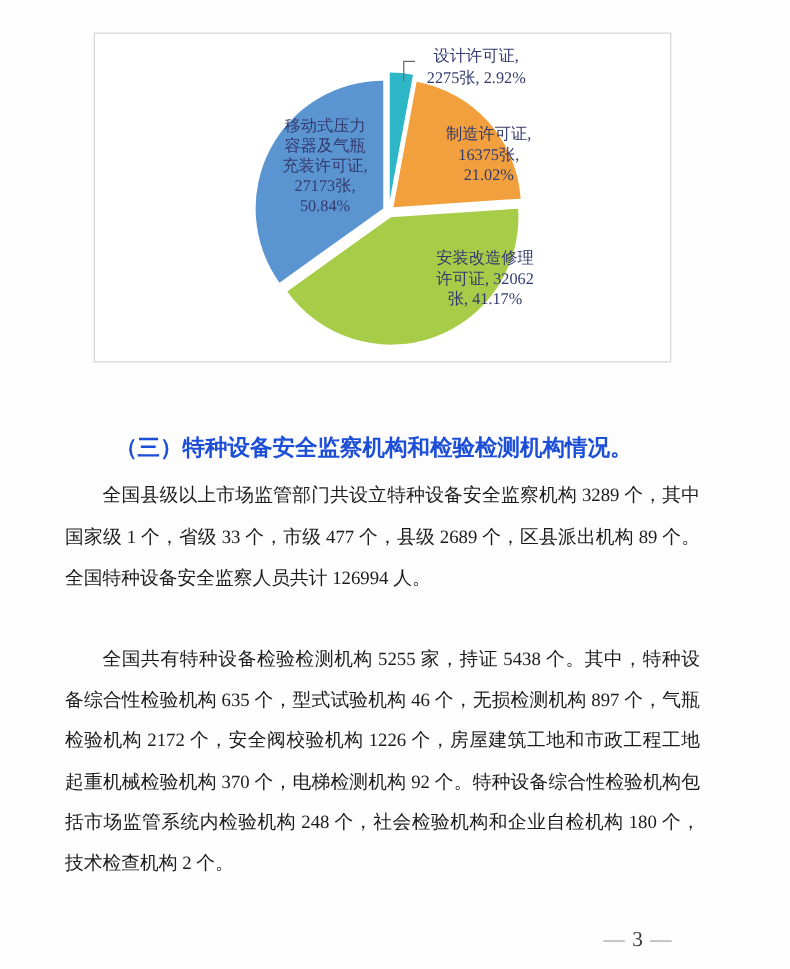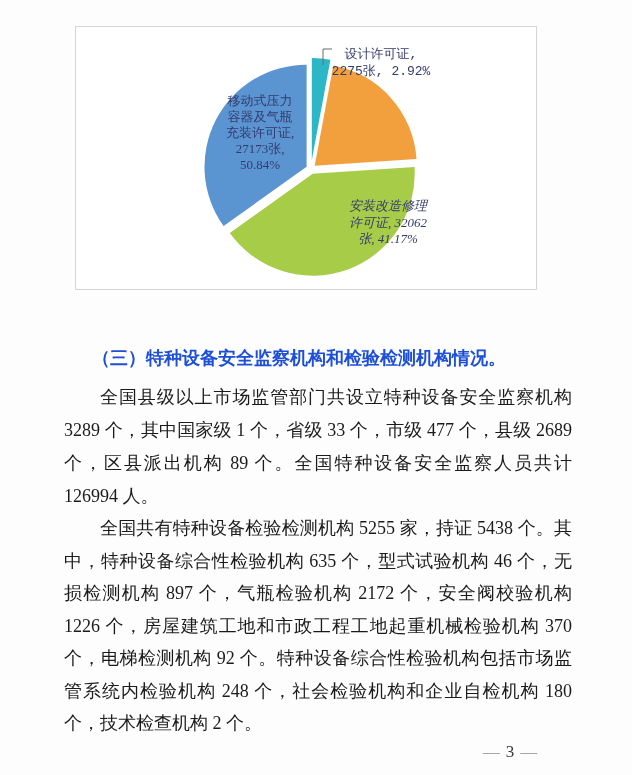--- a/index.html
+++ b/index.html
@@ -25,46 +25,46 @@
   .chart-panel svg { position: absolute; left: 0; top: 0; }
   .pie-label {
     position: absolute;
     font-size: 13px;
     line-height: 16.5px;
     color: #333a6e;
     text-align: center;
     white-space: pre-line;
     font-family: "Liberation Serif", "DejaVu Serif", serif;
   }
-  .lbl-design      { left: 238px; top: 20px;   width: 134px; font-family: Liberation Mono, monospace; }
+  .lbl-design      { left: 238px; top: 10px;   width: 134px; }
   .lbl-manufacture { left: 253px; top: 72px;  width: 124px; }
-  .lbl-install     { left: 248px; top: 171px; width: 128px; font-style: italic; }
+  .lbl-install     { left: 248px; top: 171px; width: 128px; }
   .lbl-mobile      { left: 124px; top: 66px;  width: 120px; line-height: 16px; }
   .caption {
     position: absolute;
     left: 0; top: 312px;
     width: 100%;
     text-align: center;
     font-size: 15.5px;
     color: #1c1c1c;
   }
   .heading {
     position: absolute;
     left: 56px; top: 346px;
     width: 508px;
     font-size: 18px;
     font-weight: bold;
     text-indent: 2em;
     color: #1d4ed8;
   }
   .body-para {
     position: absolute;
-    left: 64px;
+    left: 52px;
     width: 508px;
-    font-size: 18px;
+    font-size: 15px;
     line-height: 33px;
     text-align: justify;
     text-indent: 2em;
     color: #1b1b1b;
   }
   .para-1 { top: 381px; }
   .para-2 { top: 512px; line-height: 32.5px; }
   .footer {
     position: absolute;
     left: 440px; top: 742px;
@@ -85,20 +85,23 @@
       <g id="pie-slices">
           <path d="M 235.8 133.0 L 235.8 31.0 A 102 102 0 0 1 254.4 32.7 Z" fill="#2cb6c6"></path>
           <path d="M 238.7 138.7 L 257.3 38.4 A 102 102 0 0 1 340.5 131.9 Z" fill="#f2a03d"></path>
           <path d="M 236.7 146.7 L 338.5 139.9 A 102 102 0 0 1 153.8 206.1 Z" fill="#a7cc47"></path>
           <path d="M 230.6 139.7 L 147.6 199.1 A 102 102 0 0 1 230.6 37.7 Z" fill="#5b95d1"></path>
         </g>
       <polyline points="247,38 247,22 256,22" fill="none" stroke="#6b6b6b" stroke-width="1"></polyline>
     </svg>
     <div class="pie-label lbl-design">设计许可证,
 2275张, 2.92%</div>
+    <div class="pie-label lbl-manufacture">制造许可证,
+16375张,
+21.02%</div>
     <div class="pie-label lbl-install">安装改造修理
 许可证, 32062
 张, 41.17%</div>
     <div class="pie-label lbl-mobile">移动式压力
 容器及气瓶
 充装许可证,
 27173张,
 50.84%</div>
   </div>
 

